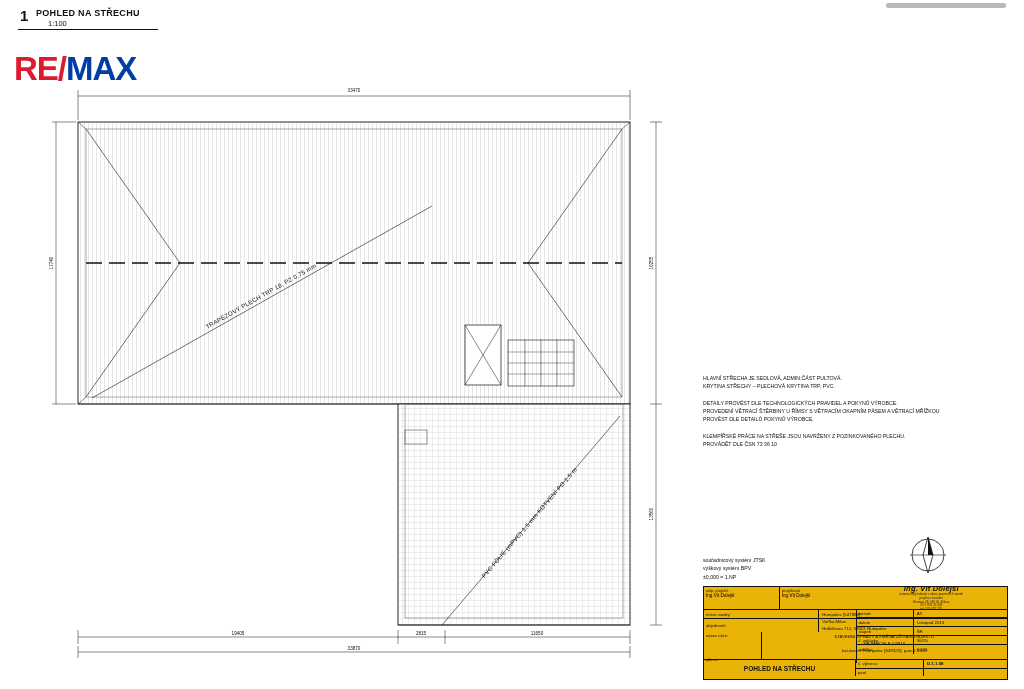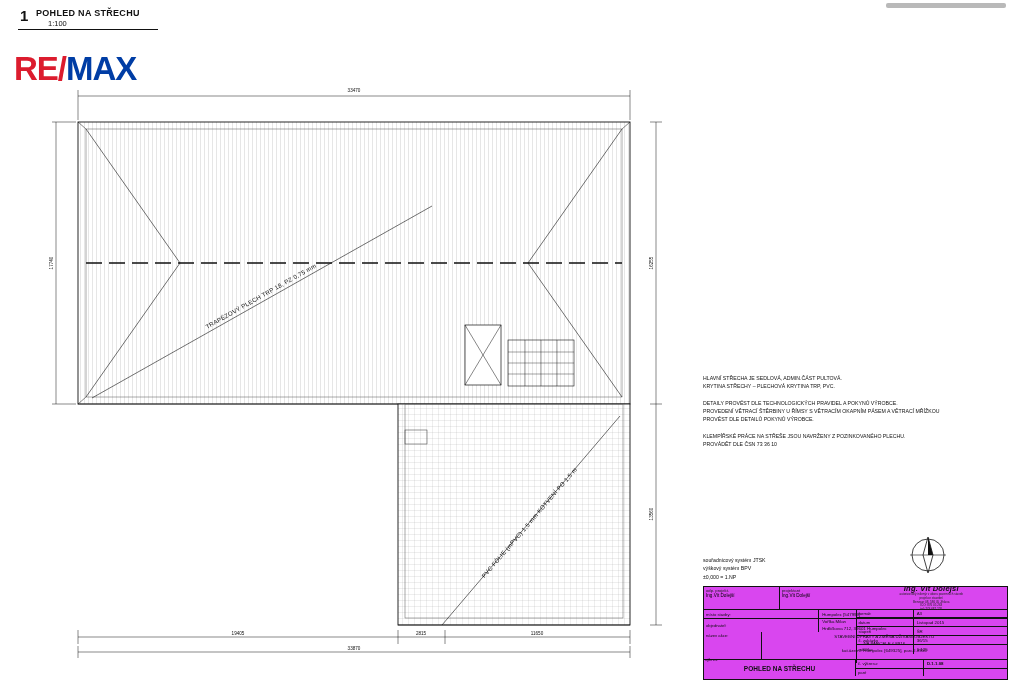--- a/index.html
+++ b/index.html
@@ -63,21 +63,21 @@
     font-size:5.2px;line-height:1.6;color:#111;
   }
   .coord div{white-space:nowrap;}
 
   
   .north{position:absolute;left:905px;top:532px;width:46px;height:46px;}
 
   
   .tb{
     position:absolute;left:703px;top:586px;width:303px;height:92px;
-    border:1px solid #111;background:#d946ef;
+    border:1px solid #111;background:#eab308;
     font-size:4.6px;color:#111;
   }
   .tb .sep{border-right:1px solid #111;}
   .lbl{font-size:4.2px;color:#222;}
   .val{font-size:4.6px;color:#000;}
 
   .tb-top{height:22px;display:flex;border-bottom:1px solid #111;}
   .tb-top .left{width:50%;display:flex;}
   .tb-top .right{width:50%;display:flex;flex-direction:column;align-items:center;justify-content:center;text-align:center;}
   .tb-top .left .c{width:50%;padding:1px 2px;box-sizing:border-box;}

